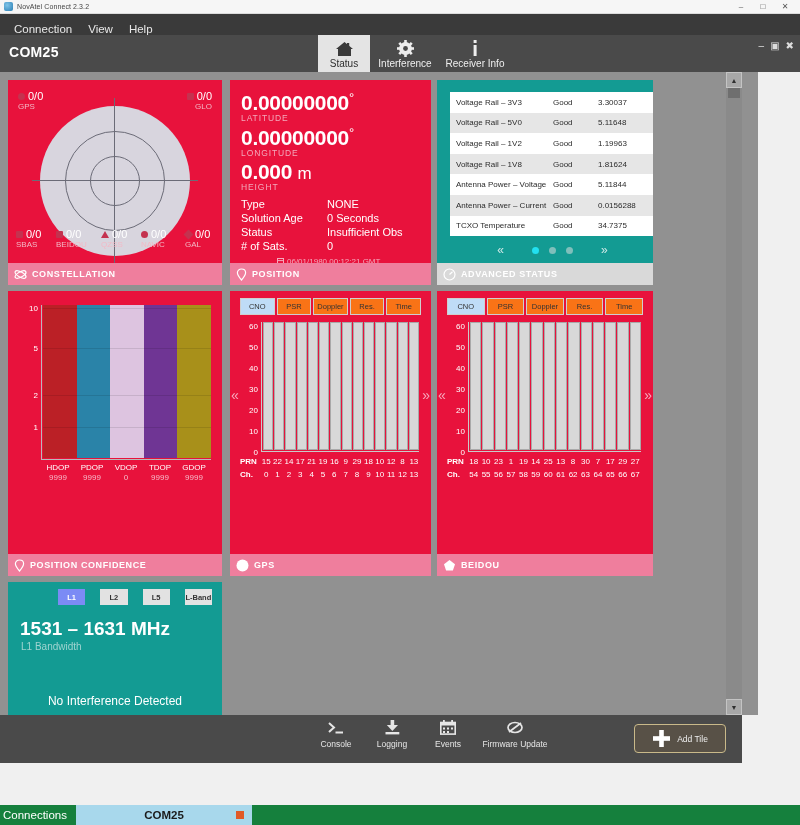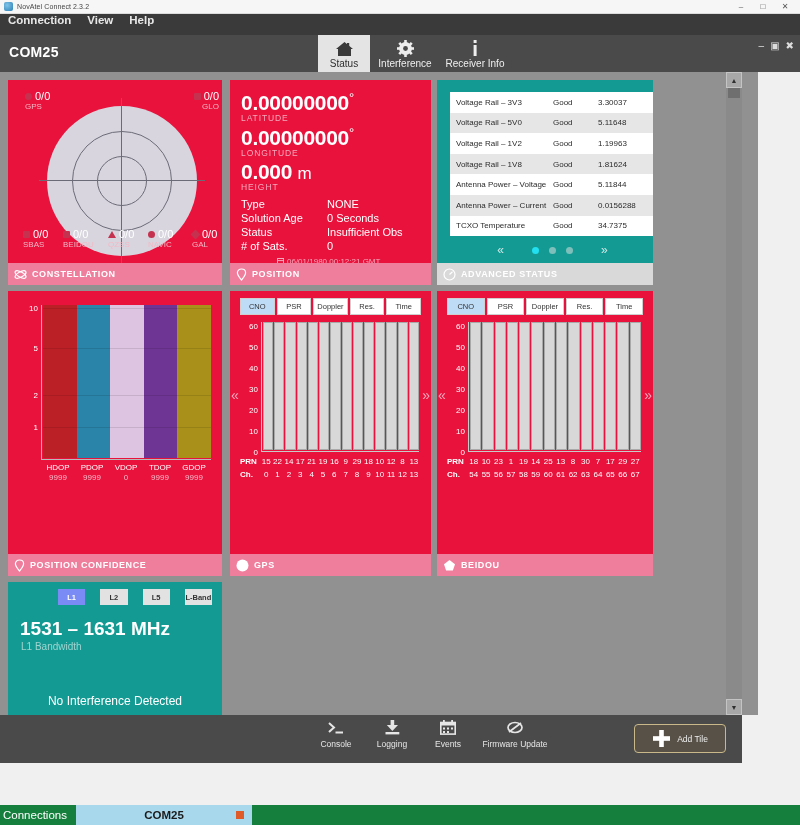--- a/index.html
+++ b/index.html
@@ -16,22 +16,22 @@
     height: 14px; background: #f6f6f6; border-bottom: 1px solid #dcdcdc;
     display: flex; align-items: center; padding: 0 4px; gap: 4px;
   }
   .os-logo { width: 9px; height: 9px; background: radial-gradient(circle at 35% 35%, #7fc4e8, #2a7fb5); border-radius: 2px; }
   .os-title { font-size: 7px; color: #444; letter-spacing: .1px; }
   .os-btns { margin-left:auto; display:flex; gap:0px; }
   .os-btn { width: 22px; height: 13px; display:flex; align-items:center; justify-content:center; font-size:8px; color:#555; }
 
   
   .menubar {
-    height: 21px; background: #3a3a3a; display: flex; align-items: flex-start;
-    padding-left: 8px; gap: 16px; font-weight: bold;
+    height: 21px; background: #3a3a3a; display: flex; align-items: flex-end;
+    padding-left: 14px; gap: 16px;
   }
   .menubar .mi { color: #e8e8e8; font-size: 11.5px; cursor: default; }
 
   
   .appheader {
     height: 37px; background: #4a4a4a; display: flex; align-items: flex-start;
     position: relative;
   }
   .com-label { color: #fff; font-size: 14px; font-weight: bold; padding: 9px 0 0 9px; letter-spacing:.3px;}
   .navtabs { position:absolute; left: 318px; top: 0; display: flex; align-items: stretch; height: 37px;}
@@ -64,21 +64,21 @@
   .tile-body { position:absolute; left:0; top:0; right:0; bottom:22px; overflow:hidden;}
   .tile-foot {
     position:absolute; left:0; bottom:0; height: 22px; width:100%;
     background:#ef7e9d; display:flex; align-items:center; gap:5px; padding-left:6px;
   }
   .tile-foot.teal { background:#d9d9d9; }
   .tile-foot .tf-label { font-size:9px; font-weight:bold; color:#fff; letter-spacing:.6px;}
   .tile-foot.teal .tf-label { color:#fff; }
 
   
-  .sky-wrap { position:relative; width:100%; height:100%;margin-left:7px; }
+  .sky-wrap { position:relative; width:100%; height:100%; }
   .skyplot { position:absolute; left:50%; top:26px; transform:translateX(-50%);
       width:150px; height:150px; border-radius:50%; background:#d8d5de; }
   .sky-ring { position:absolute; border:1px solid #6b6b77; border-radius:50%; }
   .sky-ring.r1 { left:25px; top:25px; width:100px; height:100px; }
   .sky-ring.r2 { left:50px; top:50px; width:50px; height:50px; }
   .sky-cross-v { position:absolute; left:74px; top:-8px; width:1px; height:166px; background:#6b6b77;}
   .sky-cross-h { position:absolute; top:74px; left:-8px; height:1px; width:166px; background:#6b6b77;}
   .cst { position:absolute; display:flex; align-items:center; gap:3px; }
   .cst .glyph { width:7px; height:7px; background:#c4324f; display:inline-block; }
   .cst .glyph.circ { border-radius:50%; }
@@ -117,21 +117,21 @@
   .dop { position:absolute; left:33px; top:14px; width:170px; height:155px; border-left:1px solid #b9b9b9; border-bottom:1px solid #b9b9b9;}
   .dop-bars { position:absolute; left:1px; top:0; bottom:1px; right:0; display:flex; }
   .dop-bar { flex:1; }
   .dop-ylab { position:absolute; right:100%; margin-right:4px; color:#fff; font-size:8px; transform:translateY(-50%);}
   .dop-xlabs { position:absolute; left:33px; top:172px; width:170px; display:flex; }
   .dop-xlab { flex:1; text-align:center; color:#fff; font-size:8px; line-height:10px;}
   .dop-xlab .v { color:#f6bccb; }
 
   
   .cno-tabs { position:absolute; left:10px; top:7px; right:10px; display:flex; gap:2px; }
-  .cno-tab { flex:1; height:17px; background:#ffffff; border:1px solid #cfcfcf;
+  .cno-tab { flex:1; height:17px; background:#f97316; border:1px solid #cfcfcf;
       display:flex; align-items:center; justify-content:center; font-size:7.5px; color:#333; cursor:pointer;}
   .cno-tab.active { background:#bfdcf7; }
   .cno-plot { position:absolute; left:31px; top:31px; right:12px; height:130px;
       border-left:1px solid #c9c9c9; border-bottom:1px solid #c9c9c9; }
   .cno-bars { position:absolute; left:1px; top:0; right:0; bottom:1px; display:flex; gap:1px; }
   .cno-bar { flex:1; background:#d8d8d8; border:1px solid #a9a9a9; align-self:stretch; }
   .cno-ylab { position:absolute; right:100%; margin-right:4px; color:#fff; font-size:8px; transform:translateY(-50%); }
   .cno-rows { position:absolute; left:10px; top:164px; right:12px; }
   .cno-row { display:flex; align-items:center; height:13px; }
   .cno-row .rh { width:21px; color:#fff; font-size:8px; font-weight:bold;}

